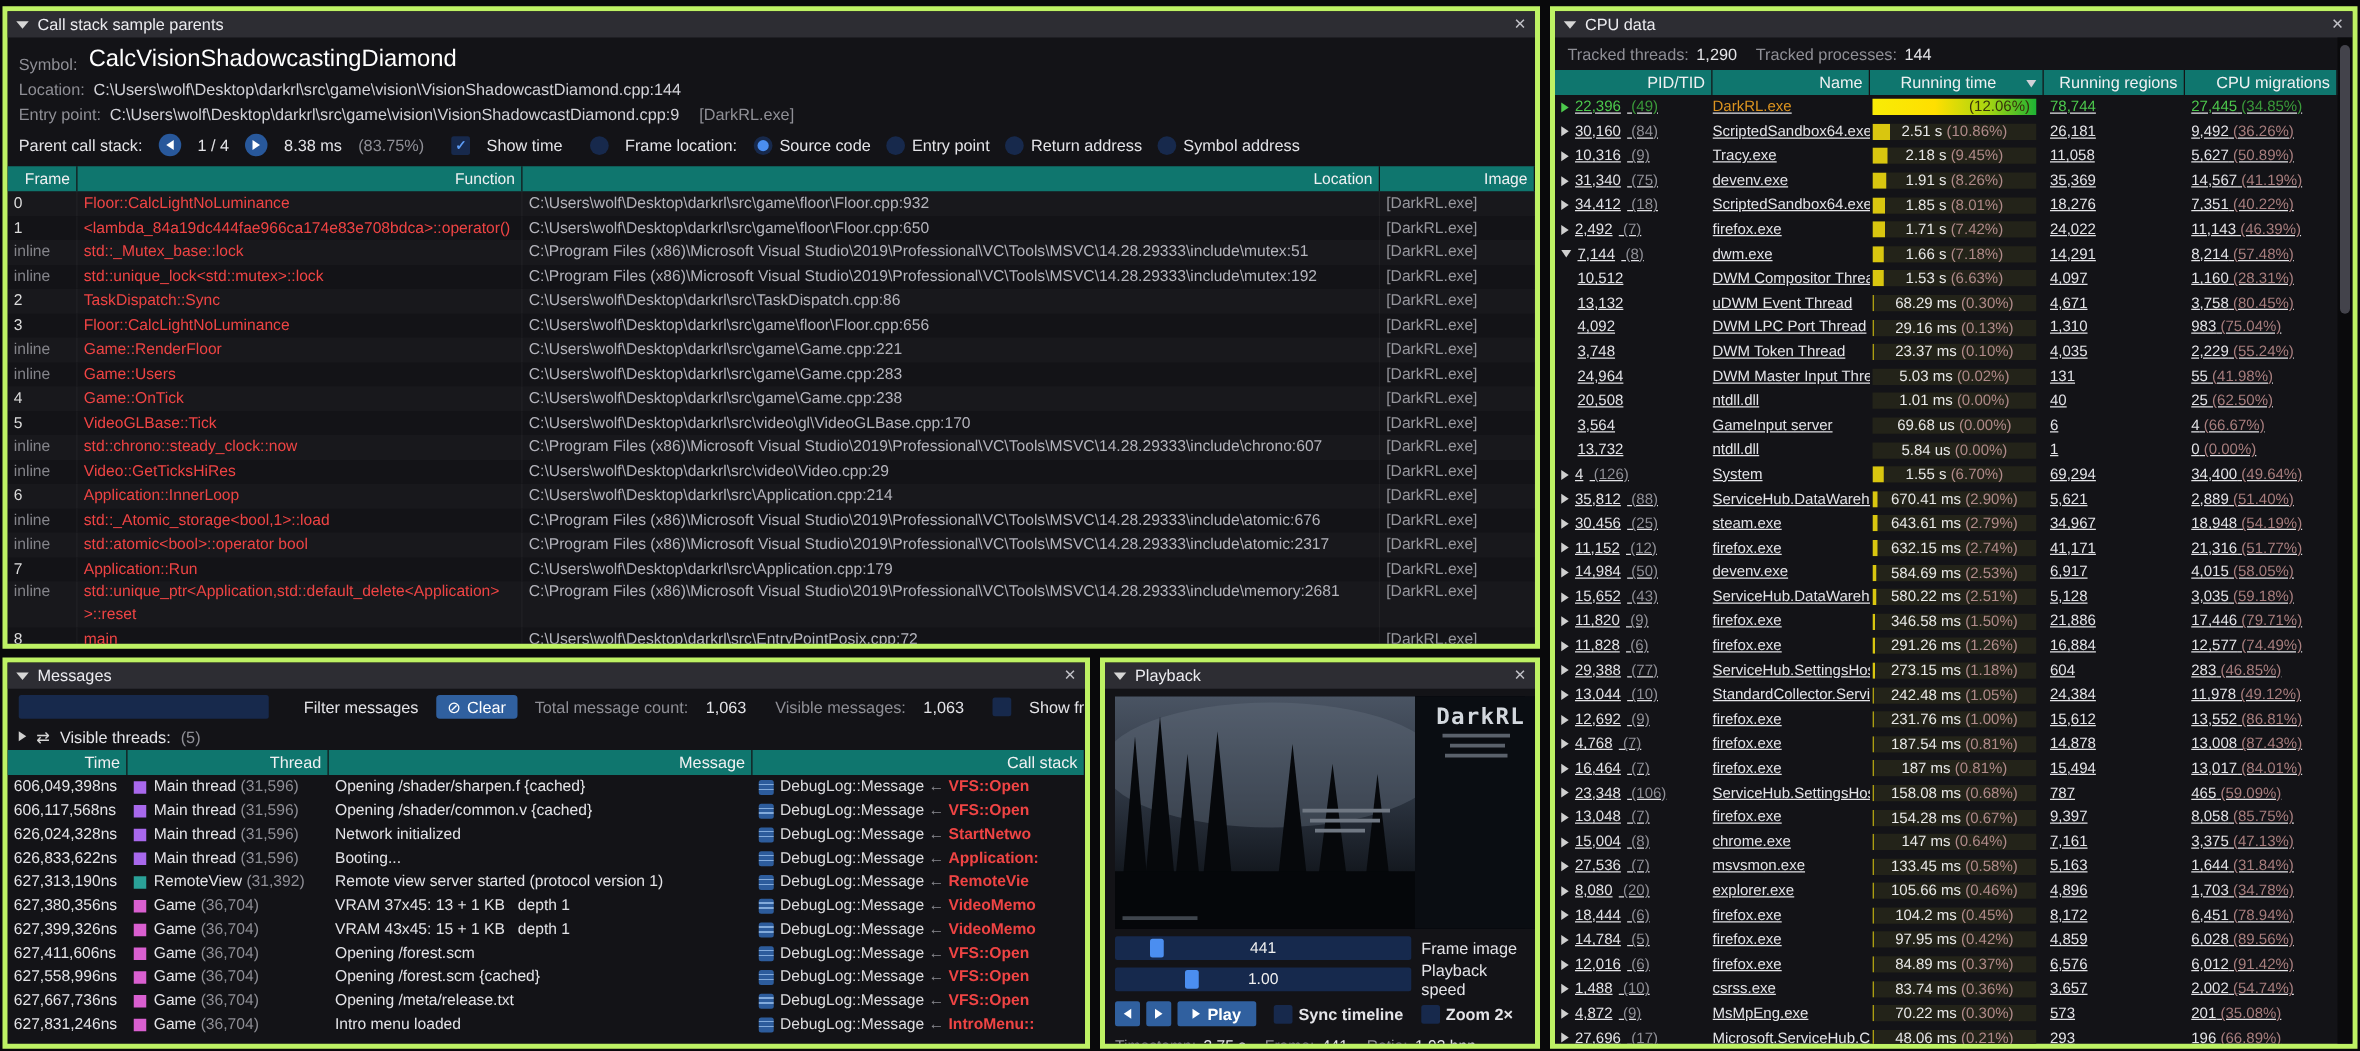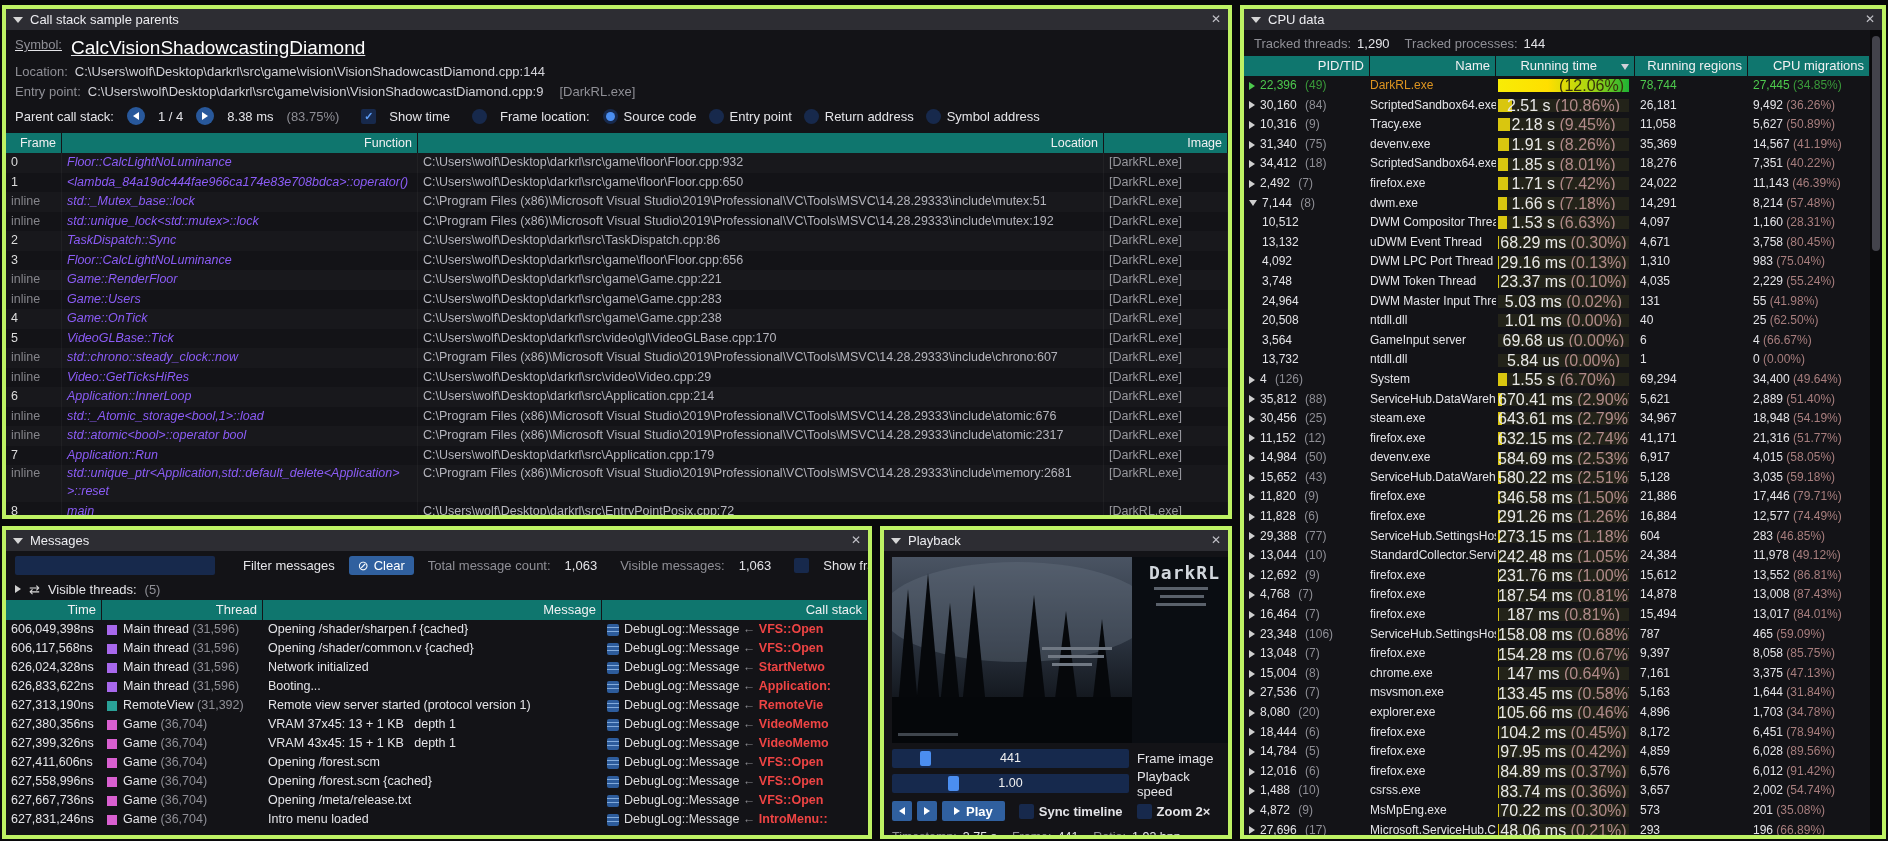--- a/index.html
+++ b/index.html
@@ -13,21 +13,21 @@
     border-top:6px solid #d6d6d6; }
   .close { margin-left:auto; color:#c2c2c8; font-size:12px; line-height:21px; cursor:default; }
 
   .label { color:#8f8f96; }
   .val { color:#e4e4e8; }
   .dim { color:#8f8f96; }
 
   
   #callstack { left:2px; top:5px; width:1230px; height:514px; }
   .cs-info { padding:7px 0 0 9px; }
-  .sym-row { display:flex; align-items:flex-start; gap:9px;text-decoration:underline; }
+  .sym-row { display:flex; align-items:flex-end; gap:9px; }
   .sym { font-size:19px; color:#ffffff; }
   .loc-row { margin-top:5px; display:flex; gap:7px; white-space:nowrap; }
   .loc-path { color:#d2d2d8; }
   .controls-row { margin-top:7px; display:flex; align-items:center; gap:13px; height:20px; white-space:nowrap; }
   .circle-btn { width:18px; height:18px; border-radius:50%; background:#28589b; display:inline-flex;
     align-items:center; justify-content:center; flex:none; }
   .tri-l { width:0; height:0; border-top:4px solid transparent; border-bottom:4px solid transparent; border-right:6px solid #fff; }
   .tri-r { width:0; height:0; border-top:4px solid transparent; border-bottom:4px solid transparent; border-left:6px solid #fff; }
   .checkbox { width:15px; height:15px; background:#17294c; border-radius:2px; display:inline-flex;
     align-items:center; justify-content:center; color:#5d9cf5; font-size:11px; font-weight:bold; flex:none; }
@@ -41,21 +41,21 @@
 
   .cs-table { margin-top:7px; font-size:12.5px; }
   .cs-grid { grid-template-columns:56px 356px 686px 1fr; }
   .cs-row { display:grid; grid-template-columns:56px 356px 686px 1fr; height:19.5px; line-height:19.5px; }
   .cs-row:nth-child(odd) { background:rgba(255,255,255,0.025); }
   .cs-row > div { padding:0 5px; border-right:1px solid rgba(255,255,255,0.04); overflow:hidden; white-space:nowrap; }
   .cs-row.wrap { height:37px; line-height:17.5px; }
   .cs-row.wrap > div { white-space:normal; word-break:break-all; }
   .col-frame { color:#dcdcdc; }
   .col-frame.inline { color:#84848a; }
-  .col-fn { color:#8b5cf6;font-style:italic; }
+  .col-fn { color:#ef4444; }
   .col-loc { color:#b4b4bc; }
   .col-img { color:#97979d; }
 
   
   #messages { left:2px; top:526px; width:870px; height:313px; display:flex; flex-direction:column; }
   .msg-controls { display:flex; align-items:center; gap:14px; padding:5px 0 4px 9px; height:28px; white-space:nowrap; overflow:hidden; flex:none; }
   .text-input { width:200px; height:19px; background:#17294c; border-radius:2px; flex:none; }
   .btn { display:inline-flex; align-items:center; gap:5px; background:#30609f; border-radius:3px;
     height:19px; padding:0 9px; color:#fff; flex:none; }
   .threads-row { display:flex; align-items:center; gap:8px; padding:2px 0 3px 9px; height:21px; flex:none; }
@@ -86,34 +86,34 @@
   .play-btn { height:20px; padding:0 12px; background:#30609f; border-radius:2px; display:inline-flex;
     align-items:center; gap:6px; color:#fff; flex:none; }
   .pb-stats { display:flex; gap:6px; margin:9px 8px 0 8px; font-size:12.5px; white-space:nowrap; }
   .gap-l { margin-left:9px; }
 
   
   #cpu { left:1240px; top:5px; width:646px; height:834px; }
   .cpu-info { display:flex; gap:6px; padding:6px 0 5px 10px; height:26px; }
   .cpu-grid { grid-template-columns:126px 126px 139px 113px 1fr; margin-right:12px; }
   .cpu-row { display:grid; grid-template-columns:126px 126px 139px 113px 1fr; height:19.6px; line-height:19.6px;
-    font-size:12px; margin-right:12px; }
+    font-size:12px; margin-right:12px;text-decoration:underline; }
   .cpu-row > div { overflow:hidden; white-space:nowrap; }
   .pid { display:flex; align-items:center; gap:5px; padding-left:5px; }
   .pid.child { padding-left:18px; }
   .tri-right { width:0; height:0; border-top:4px solid transparent; border-bottom:4px solid transparent; border-left:6px solid #cfcfcf; flex:none; }
   .tri-down { width:0; height:0; border-left:4px solid transparent; border-right:4px solid transparent; border-top:6px solid #cfcfcf; flex:none; }
   .cnt { color:#8f8f96; }
   .name { color:#e4e4e8; padding-right:4px; }
   .reg { padding-left:5px; }
   .mig { padding-left:5px; }
   .mp { color:#a87e7e; }
   .bar { position:relative; height:13px; margin:3.3px 6px 0 2px; background:#232319; overflow:hidden; }
   .fill { position:absolute; left:0; top:0; bottom:0; background:#d9c60f; }
-  .bartxt { position:absolute; inset:0; text-align:center; line-height:13px; font-size:16px; color:#e8e8e8; }
+  .bartxt { position:absolute; inset:0; text-align:center; line-height:13px; font-size:12px; color:#e8e8e8; }
   .bartxt .p { color:#b08a8a; }
   .bar.grad { background:linear-gradient(90deg,#f8ec06 0%,#ffdf00 38%,#a8d511 70%,#1eb234 100%); }
   .bar.grad .bartxt { text-align:right; padding-right:5px; }
   .bar.grad .p { color:#38330a; }
   .cpu-row.hl .pidv, .cpu-row.hl .reg, .cpu-row.hl .mv { color:#4dc94d; }
   .cpu-row.hl .cnt, .cpu-row.hl .mp { color:#3a9a3a; }
   .cpu-row.hl .name { color:#dd9420; }
   .cpu-row.hl .tri-right { border-left-color:#4dc94d; }
   .sort-down { width:0; height:0; border-left:4px solid transparent; border-right:4px solid transparent;
     border-top:6px solid #d0d0d8; display:inline-block; margin-left:24px; }

